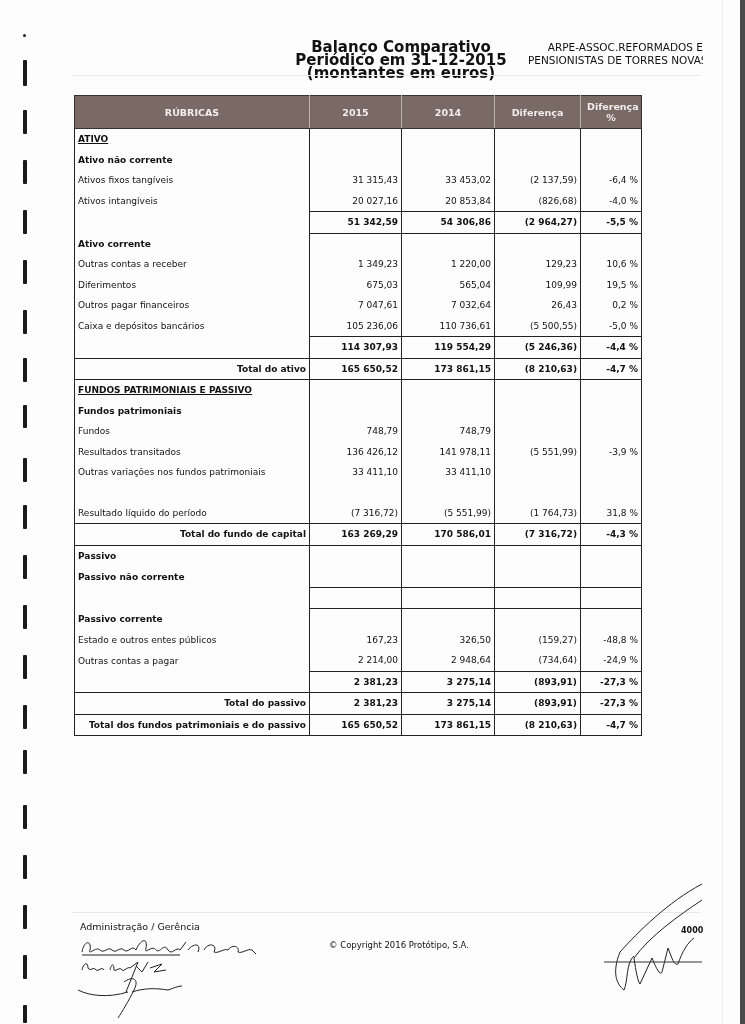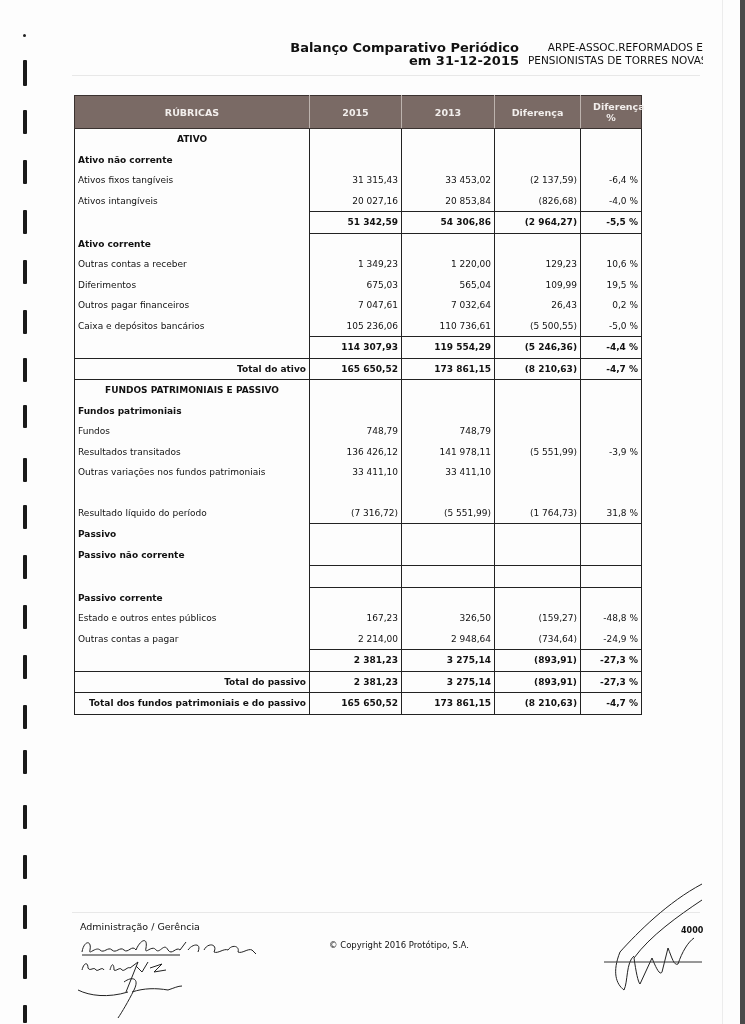--- a/index.html
+++ b/index.html
@@ -2,39 +2,39 @@
 <html><head>
 <meta charset="utf-8">
 <style>
   html, body { margin:0; padding:0; }
   body { width:745px; height:1024px; background:#fdfdfd; position:relative; overflow:hidden;
          font-family:"DejaVu Sans", sans-serif; color:#111; }
   .edge-shadow { position:absolute; right:0; top:0; width:5px; height:1024px; background:#4a4a4a; }
   .edge-light { position:absolute; right:22px; top:0; width:1px; height:1024px; background:#ececec; }
   .binder-mark { position:absolute; left:23px; width:4px; background:#1a1a1a; border-radius:1px; }
   .binder-dot { position:absolute; left:23px; top:34px; width:3px; height:3px; background:#222; border-radius:50%; }
-  .hdr-title { position:absolute; top:41px; left:283px; width:236px; text-align:right;
-               font-size:13px; font-weight:bold; line-height:13px; }
+  .hdr-title { position:absolute; top:41px; left:283px; width:236px; text-align:center;
+               font-size:15px; font-weight:bold; line-height:13px; }
   .hdr-org { position:absolute; top:41px; left:528px; width:175px; text-align:right;
              font-size:10.5px; font-weight:normal; line-height:13px; white-space:nowrap; overflow:hidden; }
   .scanline { position:absolute; left:72px; width:628px; height:1px; background:#e8e8e8; }
   table.bal { position:absolute; left:74px; top:95px; width:567px; border-collapse:collapse;
               font-size:9px; table-layout:fixed; }
   table.bal col.c0 { width:235px; } table.bal col.c1 { width:92px; } table.bal col.c2 { width:93px; }
   table.bal col.c3 { width:86px; } table.bal col.c4 { width:61px; }
   table.bal th { background:#7a6a65; color:#f2eeec; font-weight:bold; height:32px; font-size:9.5px;
-                 border:1px solid #3a3230; border-right:1px solid #bdb3ae; padding:0 12px; line-height:11px; }
+                 border:1px solid #3a3230; border-right:1px solid #bdb3ae; padding:0 6px; line-height:11px; }
   table.bal th:last-child { border-right:1px solid #3a3230; }
   table.bal td { height:20.5px; padding:0 3px; border-left:1.3px solid #222; border-right:1.3px solid #222;
                  vertical-align:middle; white-space:nowrap; }
   table.bal td.num { text-align:right; }
   table.bal tr.total td { border-top:1.5px solid #222; border-bottom:1.5px solid #222; font-weight:bold; }
   table.bal tr.total td.lbl { border-left:1.3px solid #222; }
   table.bal tr.section td.lbl { font-weight:bold; }
-  table.bal tr.center td.lbl { text-align:center; font-weight:bold; }
+  table.bal tr.center td.lbl { font-weight:bold;text-decoration:underline; }
   table.bal tr.right td.lbl { text-align:right; font-weight:bold; }
   table.bal tr.gap td { height:20px; }
   table.bal tr.last td { border-bottom:1.5px solid #222; }
   table.bal tr.framed td.v { border-top:1.5px solid #222; }
   .footer-label { position:absolute; left:80px; top:921px; font-size:9.5px; }
   .copyright { position:absolute; left:329px; top:940px; font-size:8.5px; }
   .sig { position:absolute; }
   .page-num { position:absolute; left:681px; top:926px; font-size:8px; font-weight:bold; }
 </style>
 </head>
@@ -62,40 +62,41 @@
     <div class="binder-mark" style="top: 750px; height: 24px;"></div>
     <div class="binder-mark" style="top: 805px; height: 24px;"></div>
     <div class="binder-mark" style="top: 855px; height: 24px;"></div>
     <div class="binder-mark" style="top: 905px; height: 24px;"></div>
     <div class="binder-mark" style="top: 955px; height: 24px;"></div>
     <div class="binder-mark" style="top: 1005px; height: 18px;"></div>
   </div>
 
 <div class="hdr-title">
   <div>Balanço Comparativo Periódico em 31-12-2015</div>
+  <div>(montantes em euros)</div>
 </div>
 <div class="hdr-org">
   <div>ARPE-ASSOC.REFORMADOS E</div>
   <div>PENSIONISTAS DE TORRES NOVAS</div>
 </div>
 <div class="scanline" style="top:75px"></div>
 
 <table class="bal">
   <colgroup>
       <col class="c0">
       <col class="c1">
       <col class="c2">
       <col class="c3">
       <col class="c4">
     </colgroup>
   <thead>
     <tr>
       <th>RÚBRICAS</th>
       <th>2015</th>
-      <th>2013</th>
+      <th>2014</th>
       <th>Diferença</th>
       <th>
         <div>Diferença</div>
         <div>%</div>
       </th>
     </tr>
   </thead>
   <tbody id="tbody">
       <tr class="center">
         <td class="lbl" style="border-top: 1.5px solid rgb(34, 34, 34);">ATIVO</td>
@@ -223,20 +224,27 @@
         <td class="num v"></td>
         <td class="num v"></td>
       </tr>
       <tr>
         <td class="lbl">Resultado líquido do período</td>
         <td class="num v">(7 316,72)</td>
         <td class="num v">(5 551,99)</td>
         <td class="num v">(1 764,73)</td>
         <td class="num v">31,8 %</td>
       </tr>
+      <tr class="total right">
+        <td class="lbl">Total do fundo de capital</td>
+        <td class="num v">163 269,29</td>
+        <td class="num v">170 586,01</td>
+        <td class="num v">(7 316,72)</td>
+        <td class="num v">-4,3 %</td>
+      </tr>
       <tr class="section">
         <td class="lbl">Passivo</td>
         <td class="num v" style="border-top: 1.5px solid rgb(34, 34, 34);"></td>
         <td class="num v" style="border-top: 1.5px solid rgb(34, 34, 34);"></td>
         <td class="num v" style="border-top: 1.5px solid rgb(34, 34, 34);"></td>
         <td class="num v" style="border-top: 1.5px solid rgb(34, 34, 34);"></td>
       </tr>
       <tr class="section">
         <td class="lbl">Passivo não corrente</td>
         <td class="num v"></td>

